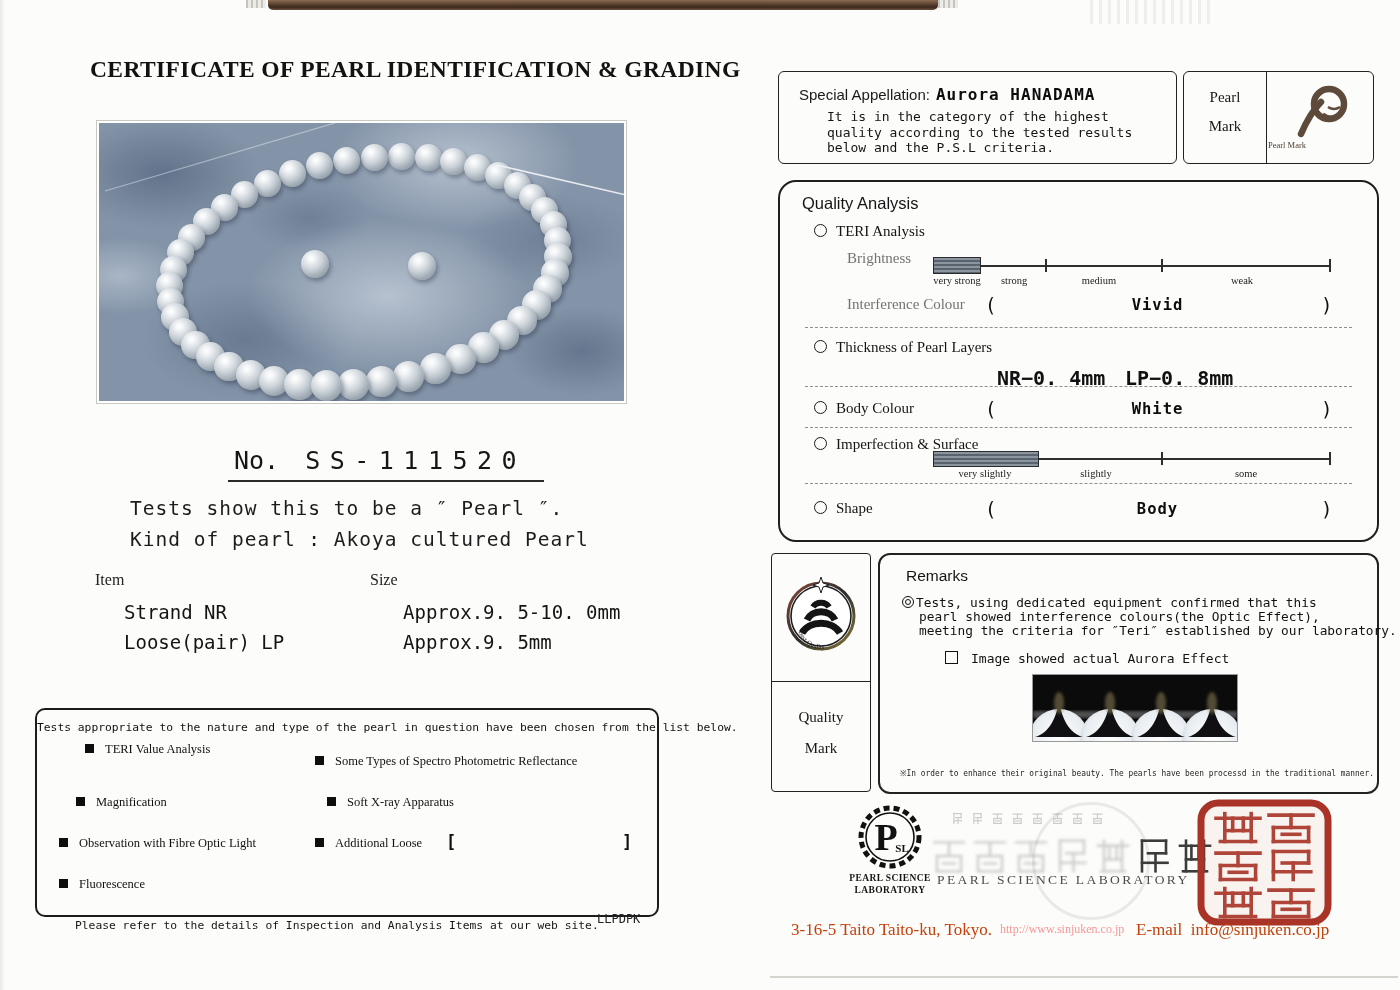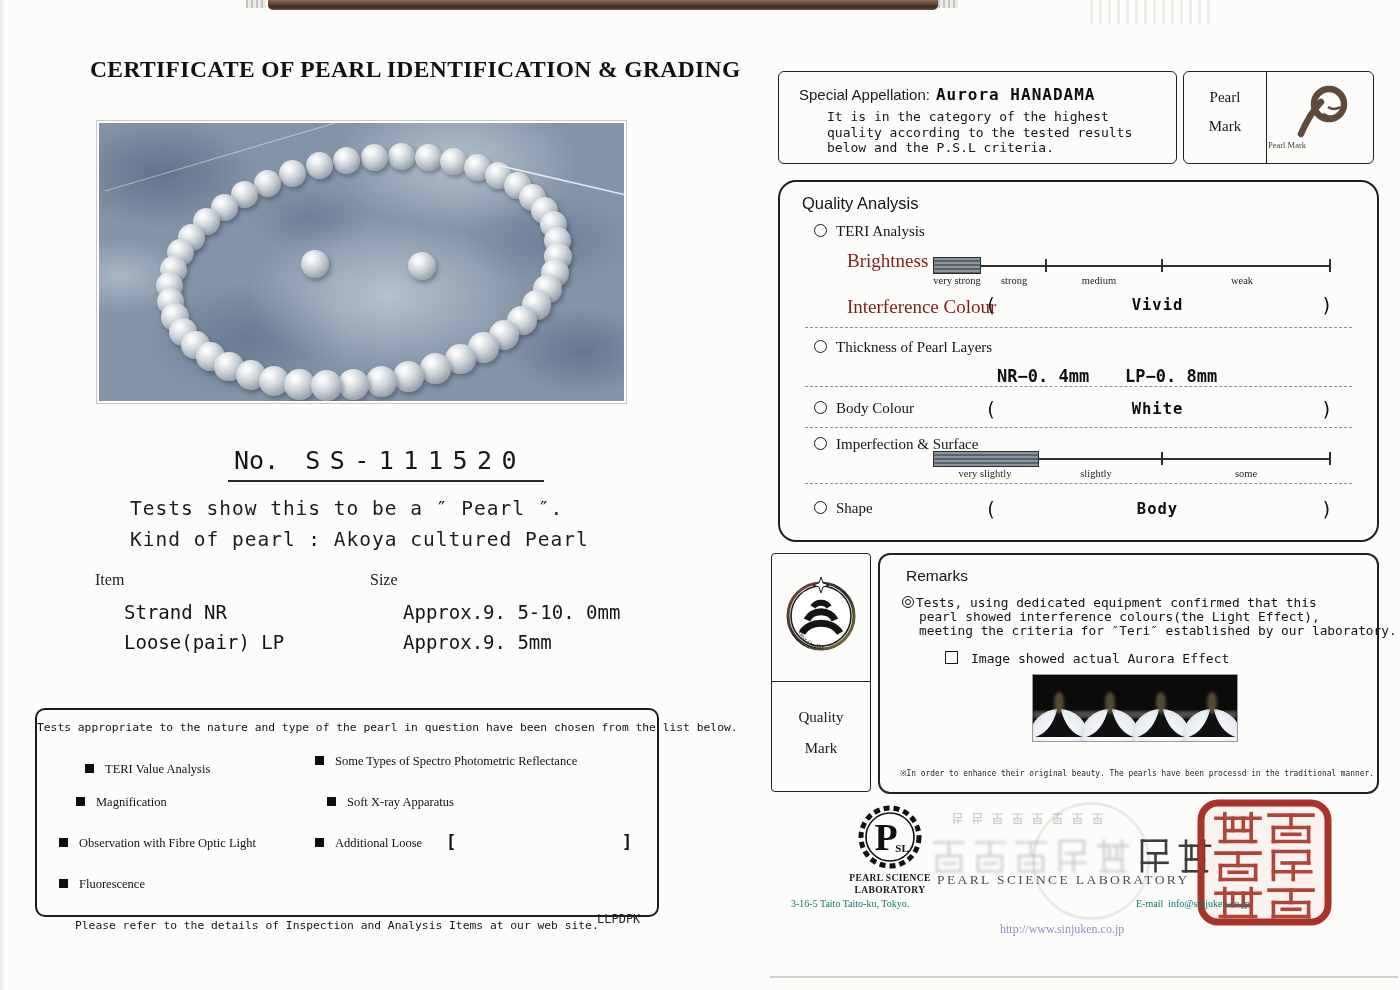--- a/index.html
+++ b/index.html
@@ -70,30 +70,30 @@
   .pm-div{position:absolute;left:82px;top:0;bottom:0;width:0;border-left:1.5px solid #222}
   .pm-word{position:absolute;left:0;width:82px;text-align:center;font-size:15px;color:#171717}
   .pm-caption{position:absolute;left:84px;width:103px;top:68px;font-size:8.5px;color:#4b3d30}
 
   
   .qa{position:absolute;left:778px;top:180px;width:597px;height:358px;border:2px solid #1f1f1f;border-radius:18px}
   .qa-title{position:absolute;left:22px;top:12px;font-size:16.5px;color:#151515}
   .radio{display:inline-block;width:11px;height:11px;border:1.5px solid #181818;border-radius:50%;
     margin-right:9px;vertical-align:-1px;background:transparent}
   .qa-item{position:absolute;font-size:15px;color:#141414;white-space:nowrap}
-  .sublabel{position:absolute;font-size:19px;color:#7f1d1d}
+  .sublabel{position:absolute;font-size:15px;color:#737373}
   .scale-line{position:absolute;height:2px;background:#2e2e2e}
   .scale-bar{position:absolute;border:1px solid #2b2b2b;
     background:repeating-linear-gradient(180deg,#8b95a0 0 2px,#59636e 2px 4px)}
   .tick{position:absolute;width:2px;background:#2e2e2e}
   .slabel{position:absolute;transform:translateX(-50%);font-size:10.5px;color:#222;white-space:nowrap}
   .paren{position:absolute;font-size:19px;color:#111;font-family:"DejaVu Sans Mono","Liberation Mono",monospace}
   .qval{position:absolute;left:315px;width:125px;text-align:center;font-weight:700;font-size:15.5px;letter-spacing:1px;color:#0d0d0d}
   .dashsep{position:absolute;border-top:1.5px dashed #8f8f8f;height:0}
-  .thick-val{position:absolute;font-size:17px;font-weight:600;color:#111;white-space:pre}
+  .thick-val{position:absolute;font-size:20px;font-weight:600;color:#111;white-space:pre}
 
   
   .qm{position:absolute;left:771px;top:553px;width:98px;height:237px;border:1.5px solid #222;border-radius:4px}
   .qm-div{position:absolute;left:0;right:0;top:127px;border-top:1.5px solid #222}
   .qm-word{position:absolute;left:0;right:0;text-align:center;font-size:15px;color:#171717}
 
   
   .remarks{position:absolute;left:878px;top:553px;width:497px;height:237px;border:2px solid #222;border-radius:12px}
   .remarks-title{position:absolute;left:26px;top:12px;font-size:15.5px;color:#151515}
   .rline{position:absolute;font-size:12.8px;color:#121212;white-space:nowrap}
@@ -105,22 +105,22 @@
 
   
   .psl-captions{position:absolute;left:840px;top:873px;width:100px;text-align:center;font-weight:700;
     font-size:9.5px;letter-spacing:.4px;line-height:11.5px;color:#151515}
   .jp-name{position:absolute;left:932px;top:836px}
   .jp-ruby{position:absolute;left:952px;top:812px;opacity:.45}
   .en-name{position:absolute;left:937px;top:872px;font-size:13.5px;letter-spacing:2.4px;color:#2e2e2e;
     white-space:nowrap;filter:blur(.4px);opacity:.85}
   .watermark{position:absolute;left:1032px;top:802px;width:112px;height:112px;border-radius:50%;
     border:3px solid rgba(120,118,112,.14)}
-  .addr,.email{position:absolute;top:898px;font-size:10px;color:#0f766e;white-space:nowrap}
-  .url-faint{position:absolute;left:1000px;top:922px;font-size:12px;color:#4c1d95;opacity:.55;filter:blur(.6px);white-space:nowrap}
+  .addr,.email{position:absolute;top:920px;font-size:17px;color:#c2410c;white-space:nowrap}
+  .url-faint{position:absolute;left:1000px;top:922px;font-size:12px;color:#ef4444;opacity:.55;filter:blur(.6px);white-space:nowrap}
 
   svg line,svg path{vector-effect:non-scaling-stroke}
 </style>
 </head>
 <body>
 
 <div class="top-strip"></div>
 <div class="strip-blob" style="left:246px"></div>
 <div class="strip-blob" style="left:938px"></div>
 <div class="edge-left"></div>
@@ -194,21 +194,21 @@
 <div class="hdr" style="left:370px;top:571px">Size</div>
 <div class="cellv mono" style="left:124px;top:601px">Strand NR</div>
 <div class="cellv mono" style="left:403px;top:601px">Approx.9. 5-10. 0mm</div>
 <div class="cellv mono" style="left:124px;top:631px">Loose(pair) LP</div>
 <div class="cellv mono" style="left:403px;top:631px">Approx.9. 5mm</div>
 
 <div class="tests" id="tests-box">
   <div class="tests-intro mono">Tests appropriate to the nature and type of the pearl in question have been chosen from the list below.</div>
   <span class="bracket mono" style="left:409px;top:122px">[</span>
   <span class="bracket mono" style="left:585px;top:122px">]</span>
-<div class="test-item" style="left: 22px; top: 52px; padding-left: 26px;"><span class="sq"></span><span>TERI Value Analysis</span></div>
+<div class="test-item" style="left: 22px; top: 32px; padding-left: 26px;"><span class="sq"></span><span>TERI Value Analysis</span></div>
     <div class="test-item" style="left: 22px; top: 85px; padding-left: 17px;"><span class="sq"></span><span>Magnification</span></div>
     <div class="test-item" style="left: 22px; top: 126px;"><span class="sq"></span><span>Observation with Fibre Optic Light</span></div>
     <div class="test-item" style="left: 22px; top: 167px;"><span class="sq"></span><span>Fluorescence</span></div>
     <div class="test-item" style="left: 278px; top: 44px;"><span class="sq"></span><span>Some Types of Spectro Photometric Reflectance</span></div>
     <div class="test-item" style="left: 290px; top: 85px;"><span class="sq"></span><span>Soft X-ray Apparatus</span></div>
     <div class="test-item" style="left: 278px; top: 126px;"><span class="sq"></span><span>Additional Loose</span></div>
   </div>
 <div class="foot-note mono">Please refer to the details of Inspection and Analysis Items at our web site.</div>
 <div class="foot-code mono">LLPDPK</div>
 
@@ -306,21 +306,21 @@
     <text font-size="6.8" fill="#1a1a1a" font-family="Liberation Serif,serif"><textPath href="#bqPath" startOffset="8%">Best Quality</textPath></text>
   </svg>
   <div class="qm-div"></div>
   <div class="qm-word" style="top:155px">Quality</div>
   <div class="qm-word" style="top:186px">Mark</div>
 </div>
 
 <div class="remarks">
   <div class="remarks-title sans">Remarks</div>
   <div class="rline mono" style="left:22px;top:40px"><span class="dbl-circle"></span><span>Tests, using dedicated equipment confirmed that this</span></div>
-  <div class="rline mono" style="left:39px;top:54px">pearl showed interference colours(the Light Effect),</div>
+  <div class="rline mono" style="left:39px;top:54px">pearl showed interference colours(the Optic Effect),</div>
   <div class="rline mono" style="left:39px;top:68px">meeting the criteria for ″Teri″ established by our laboratory.</div>
   <div class="rline mono" style="left:65px;top:96px;font-size:13px"><span class="cbx"></span><span>Image showed actual Aurora Effect</span></div>
 
   <svg class="aurora" viewBox="0 0 204 66">
     <defs>
       <radialGradient id="pg" cx=".5" cy=".45" r=".6">
         <stop offset="0" stop-color="#ffffff"></stop>
           <stop offset=".7" stop-color="#e9edf1"></stop>
           <stop offset="1" stop-color="#c3cdd6"></stop>
       </radialGradient>

